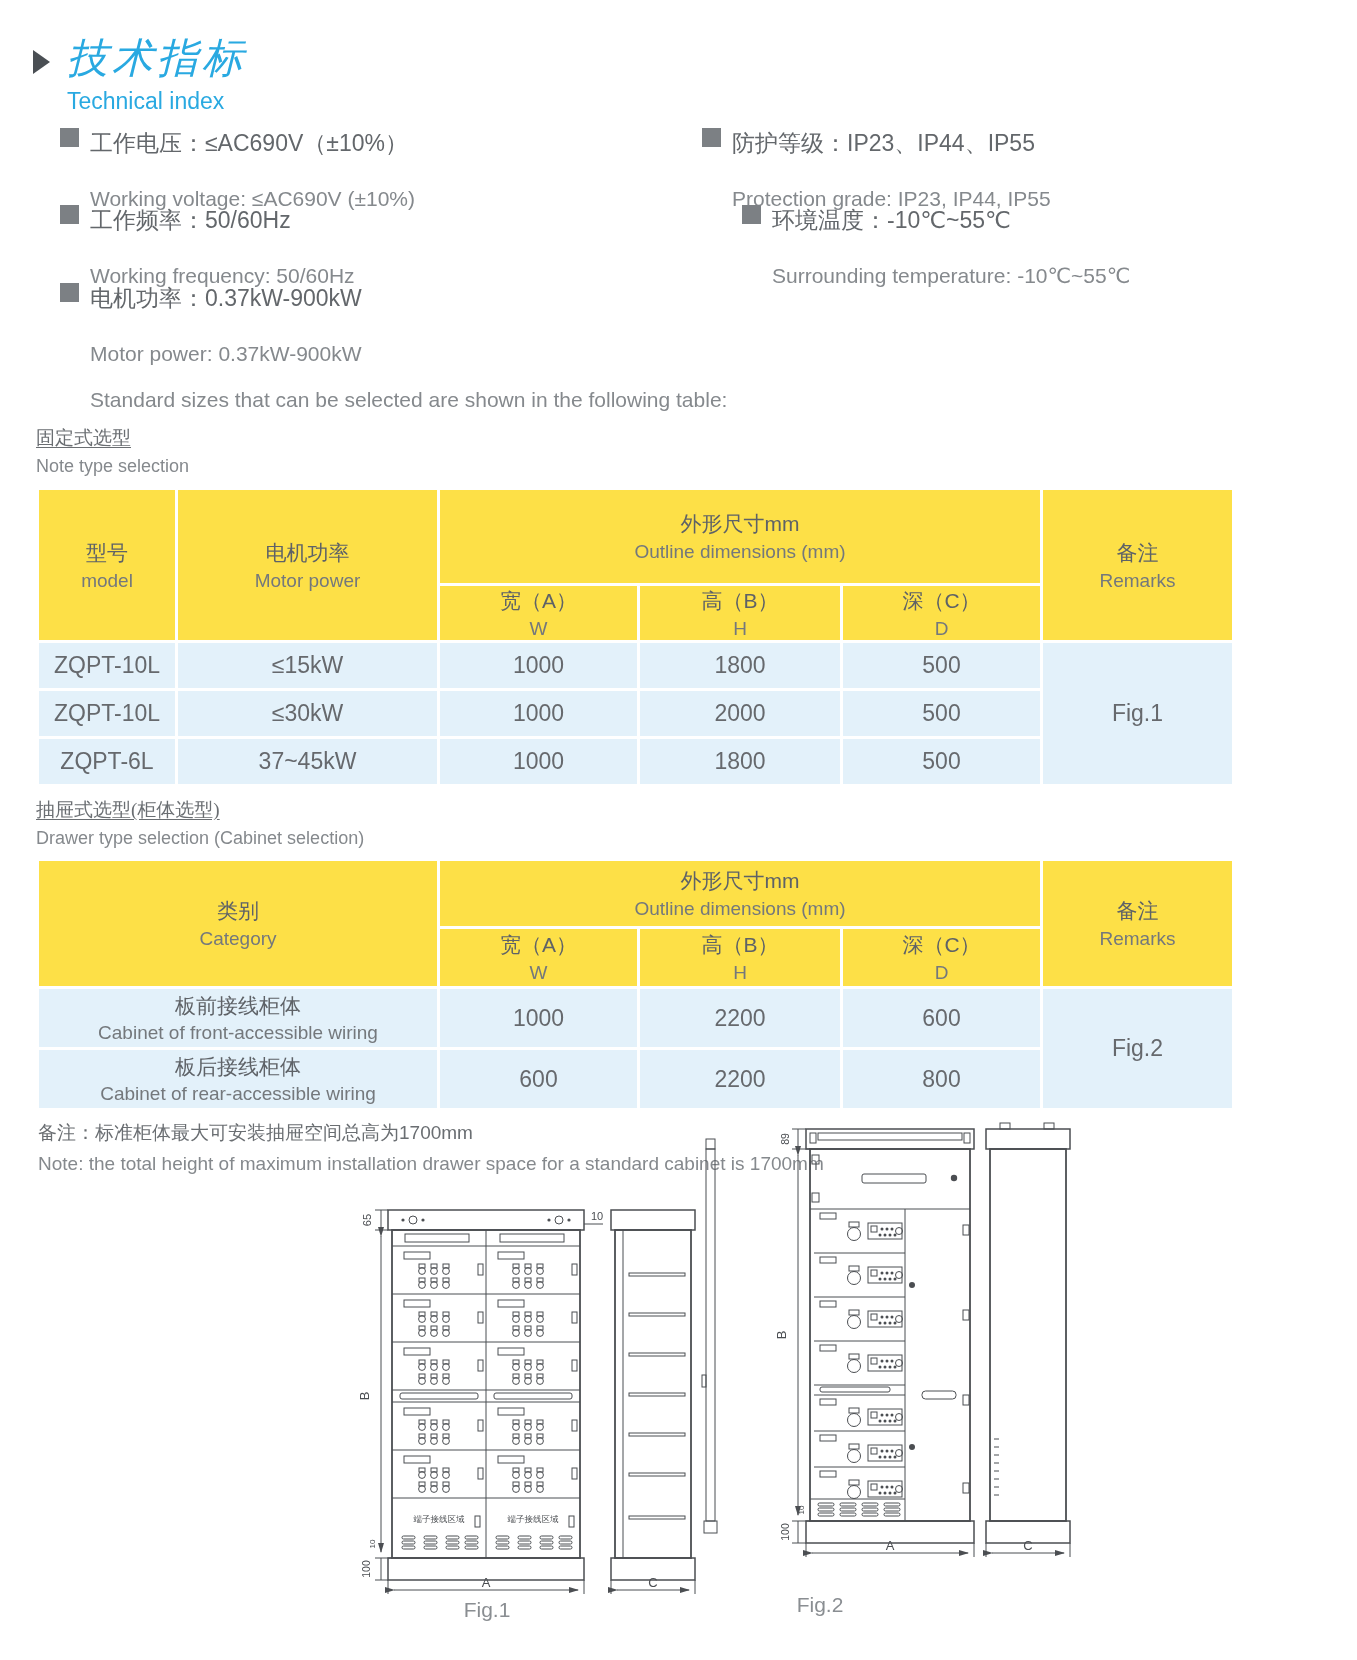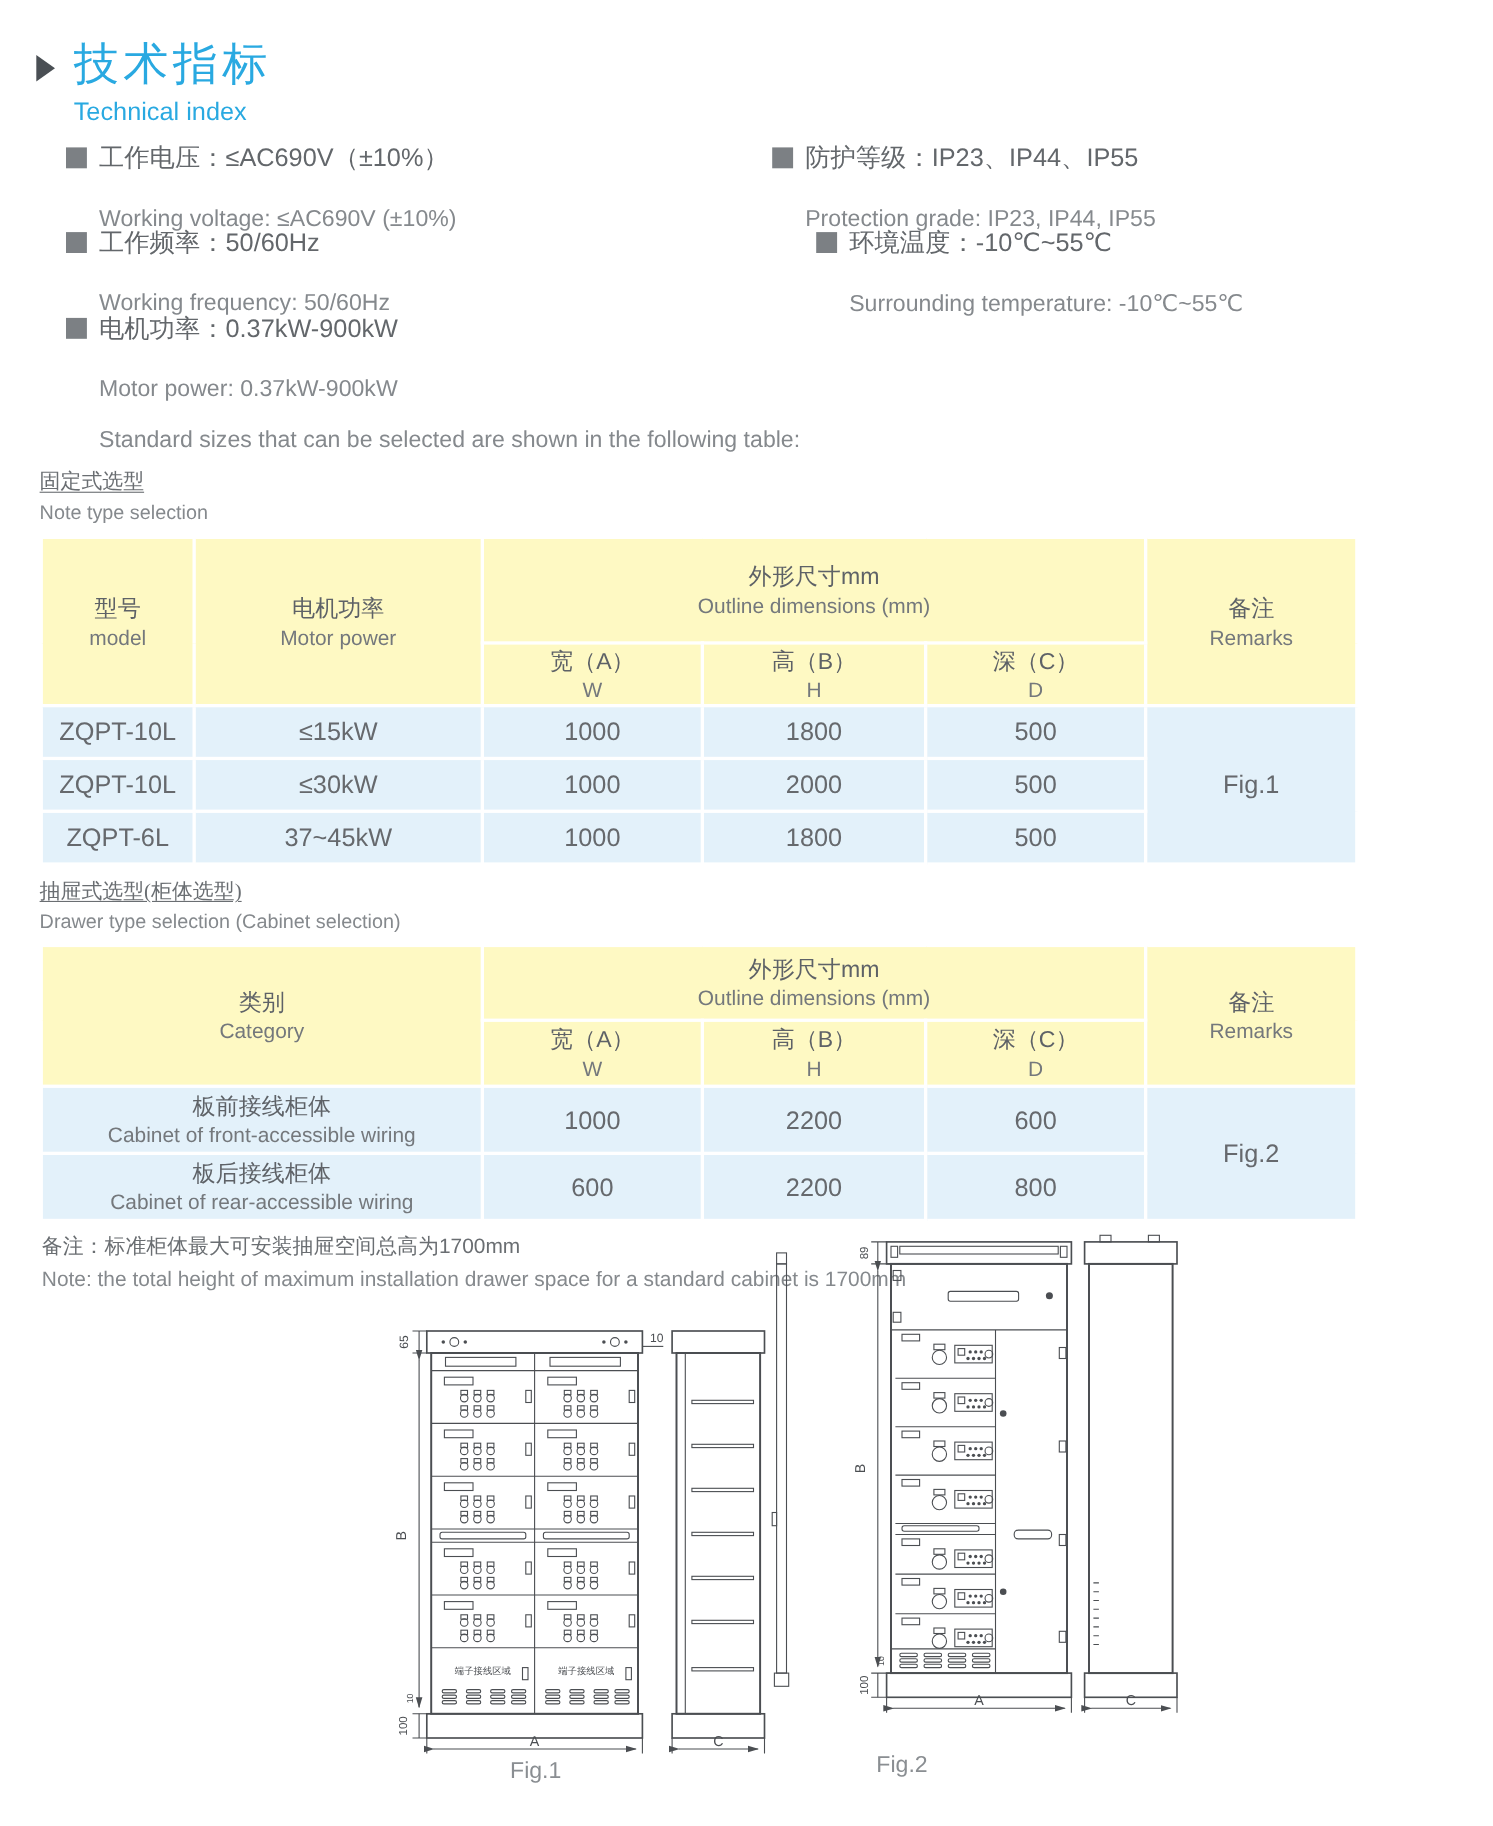--- a/index.html
+++ b/index.html
@@ -4,39 +4,39 @@
 <style>
   html,body{margin:0;padding:0;background:#ffffff;}
   body{width:1357px;height:1660px;position:relative;overflow:hidden;
        font-family:"Liberation Sans","DejaVu Sans",sans-serif;}
   .page{position:absolute;inset:0;background:#fff;}
 
   
   .hdr{position:absolute;left:33px;top:36px;display:flex;gap:17px;}
   .tri{width:0;height:0;border-left:17px solid #4a4f54;border-top:12px solid transparent;
        border-bottom:12px solid transparent;margin-top:14px;}
-  .hzh{font-size:41px;color:#29a9e1;letter-spacing:4px;line-height:1.1;}
+  .hzh{font-size:41px;color:#29a9e1;letter-spacing:4px;line-height:1.1;font-style:italic;}
   .hen{font-size:23px;color:#29a9e1;margin-top:7px;}
 
   
   .spec{position:absolute;}
-  .spec .zh{display:flex;align-items:center;gap:11px;font-size:23px;color:#63676b;}
+  .spec .zh{display:flex;align-items:flex-start;gap:11px;font-size:23px;color:#63676b;}
   .bullet{width:19px;height:19px;background:#7c8084;flex:0 0 auto;}
   .spec .en{font-size:21px;color:#85898d;margin-left:30px;margin-top:28px;}
 
   
   .sec{position:absolute;}
   .sec .zh{font-size:19px;color:#6a6e72;text-decoration:underline;text-underline-offset:3px;font-family:Liberation Serif, serif;}
   .sec .en{font-size:18px;color:#85898d;margin-top:5px;}
 
   
   .tbl{position:absolute;}
   .tbl table{border-collapse:collapse;table-layout:fixed;}
   .tbl th,.tbl td{border:3px solid #ffffff;text-align:center;vertical-align:middle;padding:0;}
-  .tbl th{background:#fef9c3;font-weight:normal;}
+  .tbl th{background:#fde047;font-weight:normal;}
   .tbl td{background:#e3f1fa;}
   .thzh{font-size:21px;color:#5e6267;}
   .then{font-size:19px;color:#74787c;margin-top:3px;}
   .dcell{font-size:23px;color:#66696d;}
   .catzh{font-size:21px;color:#5e6267;}
   .caten{font-size:19px;color:#74787c;margin-top:2px;}
   tr.hr1{height:96px;} tr.hr2{height:57px;} tr.dr{height:48px;}
   tr.hr1b{height:68px;} tr.hr2b{height:60px;} tr.drb{height:61px;}
 
   

